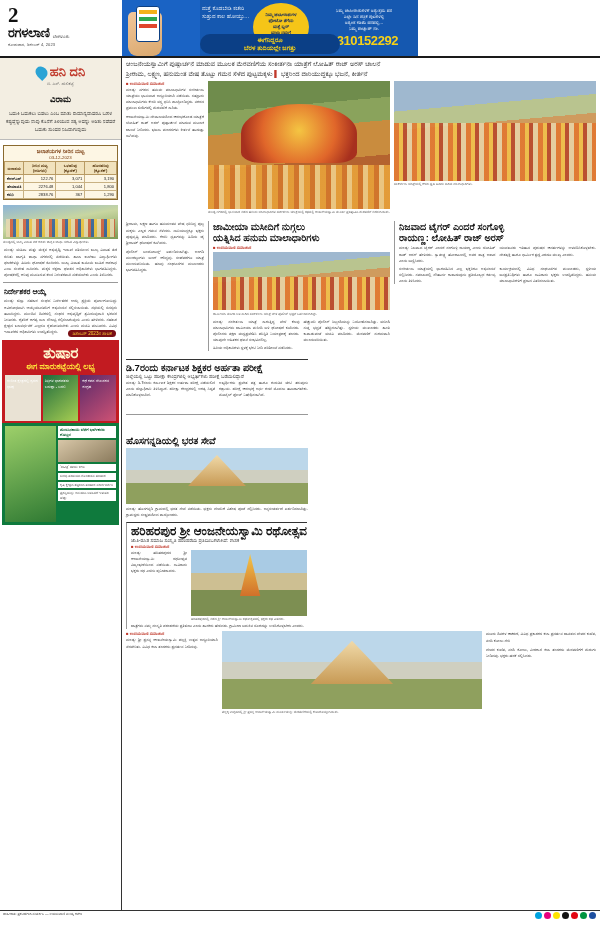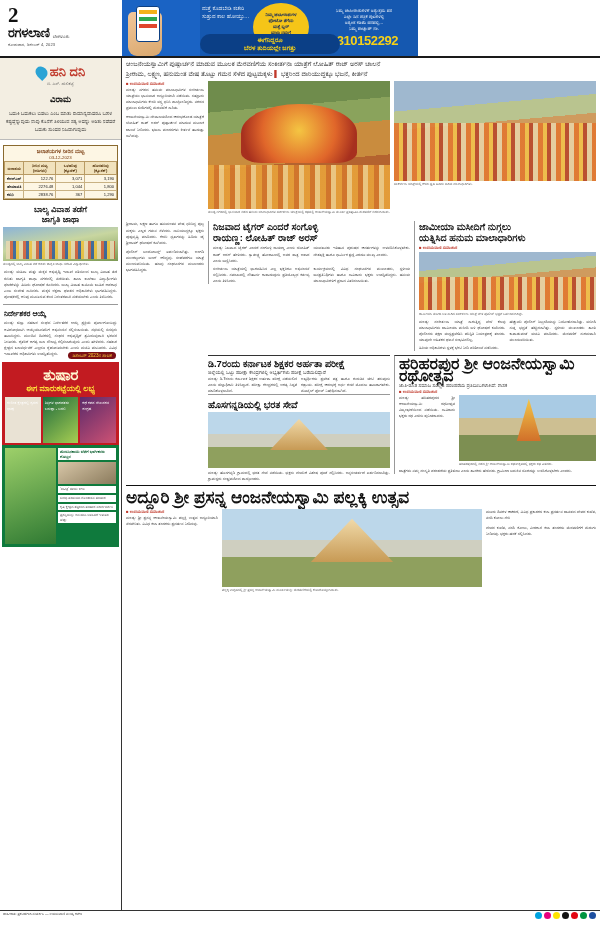--- a/index.html
+++ b/index.html
@@ -208,24 +208,20 @@
             <tr>
               <td class="nm">ಕಬಿನಿ</td>
               <td class="nu">2838.76</td>
               <td class="nu">367</td>
               <td class="nu">1,290</td>
             </tr>
           </tbody>
         </table>
       </div>
 
-      <div class="lc-head">
-        <div>ಬಾಲ್ಯ ವಿವಾಹ ತಡೆಗೆ</div>
-        <div>ಜಾಗೃತಿ ಜಾಥಾ</div>
-      </div>
       <div class="lc-photo">
           <span class="grp"></span>
         </div>
       <div class="lc-cap">ಮಂಡ್ಯದಲ್ಲಿ ಬಾಲ್ಯ ವಿವಾಹ ತಡೆ ಕುರಿತು ಜಾಗೃತಿ ಜಾಥಾ ನಡೆಸಿದ ವಿದ್ಯಾರ್ಥಿಗಳು.</div>
       <div class="lc-body">ಮಂಡ್ಯ: ಮಹಿಳಾ ಮತ್ತು ಮಕ್ಕಳ ಅಭಿವೃದ್ಧಿ ಇಲಾಖೆ ವತಿಯಿಂದ ಬಾಲ್ಯ ವಿವಾಹ ತಡೆ ಕುರಿತು ಜಾಗೃತಿ ಜಾಥಾ ನಗರದಲ್ಲಿ ನಡೆಯಿತು. ಶಾಲಾ ಕಾಲೇಜು ವಿದ್ಯಾರ್ಥಿಗಳು ಫಲಕಗಳನ್ನು ಹಿಡಿದು ಘೋಷಣೆ ಕೂಗಿದರು. ಬಾಲ್ಯ ವಿವಾಹ ಕಾನೂನು ಬಾಹಿರ ಅಪರಾಧ ಎಂಬ ಸಂದೇಶ ಸಾರಿದರು. ಮಕ್ಕಳ ರಕ್ಷಣಾ ಘಟಕದ ಅಧಿಕಾರಿಗಳು ಭಾಗವಹಿಸಿದ್ದರು. ಪೋಷಕರಲ್ಲಿ ಅರಿವು ಮೂಡಿಸುವ ಕೆಲಸ ನಿರಂತರವಾಗಿ ನಡೆಯಬೇಕು ಎಂದು ತಿಳಿಸಿದರು.</div>
 
       <div class="rule"></div>
       <div class="lc-sub">ನಿರ್ದೇಶಕರ ಆಯ್ಕೆ</div>
       <div class="lc-body">ಮಂಡ್ಯ: ಜಿಲ್ಲಾ ಸಹಕಾರ ಸಂಘದ ನಿರ್ದೇಶಕರ ಆಯ್ಕೆ ಪ್ರಕ್ರಿಯೆ ಪೂರ್ಣಗೊಂಡಿದ್ದು ಅವಿರೋಧವಾಗಿ ಆಯ್ಕೆಯಾದವರಿಗೆ ಅಭಿನಂದನೆ ಸಲ್ಲಿಸಲಾಯಿತು. ಸಭೆಯಲ್ಲಿ ಸದಸ್ಯರು ಹಾಜರಿದ್ದರು. ಮುಂದಿನ ದಿನಗಳಲ್ಲಿ ಸಂಘದ ಅಭಿವೃದ್ಧಿಗೆ ಶ್ರಮಿಸುವುದಾಗಿ ಭರವಸೆ ನೀಡಿದರು. ರೈತರಿಗೆ ಅಗತ್ಯ ಸಾಲ ಸೌಲಭ್ಯ ಕಲ್ಪಿಸಲಾಗುವುದು ಎಂದು ಹೇಳಿದರು. ಸಹಕಾರ ಕ್ಷೇತ್ರದ ಬಲವರ್ಧನೆಗೆ ಎಲ್ಲರೂ ಕೈಜೋಡಿಸಬೇಕು ಎಂದು ಮನವಿ ಮಾಡಿದರು. ವಿವಿಧ ಇಲಾಖೆಗಳ ಅಧಿಕಾರಿಗಳು ಉಪಸ್ಥಿತರಿದ್ದರು.</div>
 
@@ -293,85 +289,84 @@
           <div class="cap">ಸಂಕೀರ್ತನಾ ಯಾತ್ರೆಯಲ್ಲಿ ಕೇಸರಿ ಧ್ವಜ ಹಿಡಿದು ಸಾಗಿದ ಮಾಲಾಧಾರಿಗಳು.</div>
         </div>
       </div>
 
       <div class="main-cols" style="margin-top:4px;align-items:flex-start;">
         <div class="mc" style="width:78px;">
           <div class="txt">ಶ್ರೀರಾಮ, ಲಕ್ಷ್ಮಣ ಹಾಗೂ ಹನುಮಂತನ ವೇಷ ಧರಿಸಿದ್ದ ಪುಟ್ಟ ಮಕ್ಕಳು ಎಲ್ಲರ ಗಮನ ಸೆಳೆದರು. ದಾರಿಯುದ್ದಕ್ಕೂ ಭಕ್ತರು ಪುಷ್ಪವೃಷ್ಟಿ ಮಾಡಿದರು. ಕೇಸರಿ ಧ್ವಜಗಳನ್ನು ಹಿಡಿದು ಜೈ ಶ್ರೀರಾಮ್ ಘೋಷಣೆ ಕೂಗಿದರು.</div>
           <div class="txt" style="margin-top:3px;">ಪೊಲೀಸ್ ಬಂದೋಬಸ್ತ್ ಏರ್ಪಡಿಸಲಾಗಿತ್ತು. ಅಂಗಡಿ ಮುಂಗಟ್ಟುಗಳು ಬಂದ್ ಆಗಿದ್ದವು. ಸಂಜೆವರೆಗೂ ಯಾತ್ರೆ ಮುಂದುವರಿಯಿತು. ಹಲವು ಸಂಘಟನೆಗಳ ಮುಖಂಡರು ಭಾಗವಹಿಸಿದ್ದರು.</div>
         </div>
 
-        <div class="mc" style="flex:1;border-left:1px solid #999;padding-left:4px;">
-          <div class="mini-head">
-            <div>ನಿಜವಾದ ಟೈಗರ್ ಎಂದರೆ ಸಂಗೊಳ್ಳಿ</div>
-            <div>ರಾಯಣ್ಣ: ಲೋಹಿತ್ ರಾಜ್ ಅರಸ್</div>
-          </div>
-          <div style="display:flex;gap:4px;margin-top:2px;">
-            <div class="txt" style="flex:1;">ಮಂಡ್ಯ: ನಿಜವಾದ ಟೈಗರ್ ಎಂದರೆ ಸಂಗೊಳ್ಳಿ ರಾಯಣ್ಣ ಎಂದು ಲೋಹಿತ್ ರಾಜ್ ಅರಸ್ ಹೇಳಿದರು. ಸ್ವಾತಂತ್ರ್ಯ ಹೋರಾಟದಲ್ಲಿ ಅವರ ಪಾತ್ರ ಅಪಾರ ಎಂದು ಬಣ್ಣಿಸಿದರು.</div>
-            <div class="txt" style="flex:1;">ಯುವಜನರು ಇತಿಹಾಸ ಪುರುಷರ ಆದರ್ಶಗಳನ್ನು ಅಳವಡಿಸಿಕೊಳ್ಳಬೇಕು. ದೇಶಭಕ್ತಿ ಹಾಗೂ ಧಾರ್ಮಿಕ ಶ್ರದ್ಧೆ ಎರಡೂ ಮುಖ್ಯ ಎಂದರು.</div>
-          </div>
-          <div style="display:flex;gap:4px;margin-top:2px;">
-            <div class="txt" style="flex:1;">ಸಂಕೀರ್ತನಾ ಯಾತ್ರೆಯಲ್ಲಿ ಭಾಗವಹಿಸಿದ ಎಲ್ಲ ಭಕ್ತರಿಗೂ ಅಭಿನಂದನೆ ಸಲ್ಲಿಸಿದರು. ಸಮಾಜದಲ್ಲಿ ಸೌಹಾರ್ದ ಕಾಪಾಡುವುದು ಪ್ರತಿಯೊಬ್ಬರ ಕರ್ತವ್ಯ ಎಂದು ತಿಳಿಸಿದರು.</div>
-            <div class="txt" style="flex:1;">ಕಾರ್ಯಕ್ರಮದಲ್ಲಿ ವಿವಿಧ ಸಂಘಟನೆಗಳ ಮುಖಂಡರು, ಸ್ಥಳೀಯ ಜನಪ್ರತಿನಿಧಿಗಳು ಹಾಗೂ ಸಾವಿರಾರು ಭಕ್ತರು ಉಪಸ್ಥಿತರಿದ್ದರು. ಹನುಮ ಮಾಲಾಧಾರಿಗಳಿಗೆ ಪ್ರಸಾದ ವಿತರಿಸಲಾಯಿತು.</div>
-          </div>
-        </div>
-
         <div class="mc" style="width:182px;border-left:1px solid #999;padding-left:4px;">
           <div class="mini-head">
             <div>ಜಾಮೀಯಾ ಮಸೀದಿಗೆ ನುಗ್ಗಲು</div>
             <div>ಯತ್ನಿಸಿದ ಹನುಮ ಮಾಲಾಧಾರಿಗಳು</div>
           </div>
           <div class="bullet-head" style="margin-top:2px;">ಉದಯವಾಣಿ ಸಮಾಚಾರ</div>
           <div class="photo crowd" style="height:58px;margin:2px 0;"></div>
           <div class="cap">ಜಾಮೀಯಾ ಮಸೀದಿ ಬಳಿ ಸಾಗಿದ ಸಂಕೀರ್ತನಾ ಯಾತ್ರೆ ವೇಳೆ ಪೊಲೀಸ್ ಭದ್ರತೆ ಏರ್ಪಡಿಸಲಾಗಿತ್ತು.</div>
           <div style="display:flex;gap:4px;margin-top:2px;">
             <div class="txt" style="flex:1;">ಮಂಡ್ಯ: ಸಂಕೀರ್ತನಾ ಯಾತ್ರೆ ಸಾಗುತ್ತಿದ್ದ ವೇಳೆ ಕೆಲವು ಮಾಲಾಧಾರಿಗಳು ಜಾಮೀಯಾ ಮಸೀದಿ ಬಳಿ ಘೋಷಣೆ ಕೂಗಿದರು. ಪೊಲೀಸರು ತಕ್ಷಣ ಮಧ್ಯಪ್ರವೇಶಿಸಿ ಪರಿಸ್ಥಿತಿ ನಿಯಂತ್ರಣಕ್ಕೆ ತಂದರು. ಯಾವುದೇ ಅಹಿತಕರ ಘಟನೆ ಸಂಭವಿಸಲಿಲ್ಲ.</div>
             <div class="txt" style="flex:1;">ಹೆಚ್ಚುವರಿ ಪೊಲೀಸ್ ಸಿಬ್ಬಂದಿಯನ್ನು ನಿಯೋಜಿಸಲಾಗಿತ್ತು. ಮಸೀದಿ ಸುತ್ತ ಭದ್ರತೆ ಹೆಚ್ಚಿಸಲಾಗಿತ್ತು. ಸ್ಥಳೀಯ ಮುಖಂಡರು ಶಾಂತಿ ಕಾಪಾಡುವಂತೆ ಮನವಿ ಮಾಡಿದರು. ಮೆರವಣಿಗೆ ಸುಗಮವಾಗಿ ಮುಂದುವರಿಯಿತು.</div>
           </div>
           <div class="txt" style="margin-top:2px;">ಹಿರಿಯ ಅಧಿಕಾರಿಗಳು ಸ್ಥಳಕ್ಕೆ ಭೇಟಿ ನೀಡಿ ಪರಿಶೀಲನೆ ನಡೆಸಿದರು.</div>
         </div>
-      </div>
-
-      <div style="display:flex;gap:4px;padding:0 4px;margin-top:4px;align-items:flex-start;">
+
+        <div class="mc" style="flex:1;border-left:1px solid #999;padding-left:4px;">
+          <div class="mini-head">
+            <div>ನಿಜವಾದ ಟೈಗರ್ ಎಂದರೆ ಸಂಗೊಳ್ಳಿ</div>
+            <div>ರಾಯಣ್ಣ: ಲೋಹಿತ್ ರಾಜ್ ಅರಸ್</div>
+          </div>
+          <div style="display:flex;gap:4px;margin-top:2px;">
+            <div class="txt" style="flex:1;">ಮಂಡ್ಯ: ನಿಜವಾದ ಟೈಗರ್ ಎಂದರೆ ಸಂಗೊಳ್ಳಿ ರಾಯಣ್ಣ ಎಂದು ಲೋಹಿತ್ ರಾಜ್ ಅರಸ್ ಹೇಳಿದರು. ಸ್ವಾತಂತ್ರ್ಯ ಹೋರಾಟದಲ್ಲಿ ಅವರ ಪಾತ್ರ ಅಪಾರ ಎಂದು ಬಣ್ಣಿಸಿದರು.</div>
+            <div class="txt" style="flex:1;">ಯುವಜನರು ಇತಿಹಾಸ ಪುರುಷರ ಆದರ್ಶಗಳನ್ನು ಅಳವಡಿಸಿಕೊಳ್ಳಬೇಕು. ದೇಶಭಕ್ತಿ ಹಾಗೂ ಧಾರ್ಮಿಕ ಶ್ರದ್ಧೆ ಎರಡೂ ಮುಖ್ಯ ಎಂದರು.</div>
+          </div>
+          <div style="display:flex;gap:4px;margin-top:2px;">
+            <div class="txt" style="flex:1;">ಸಂಕೀರ್ತನಾ ಯಾತ್ರೆಯಲ್ಲಿ ಭಾಗವಹಿಸಿದ ಎಲ್ಲ ಭಕ್ತರಿಗೂ ಅಭಿನಂದನೆ ಸಲ್ಲಿಸಿದರು. ಸಮಾಜದಲ್ಲಿ ಸೌಹಾರ್ದ ಕಾಪಾಡುವುದು ಪ್ರತಿಯೊಬ್ಬರ ಕರ್ತವ್ಯ ಎಂದು ತಿಳಿಸಿದರು.</div>
+            <div class="txt" style="flex:1;">ಕಾರ್ಯಕ್ರಮದಲ್ಲಿ ವಿವಿಧ ಸಂಘಟನೆಗಳ ಮುಖಂಡರು, ಸ್ಥಳೀಯ ಜನಪ್ರತಿನಿಧಿಗಳು ಹಾಗೂ ಸಾವಿರಾರು ಭಕ್ತರು ಉಪಸ್ಥಿತರಿದ್ದರು. ಹನುಮ ಮಾಲಾಧಾರಿಗಳಿಗೆ ಪ್ರಸಾದ ವಿತರಿಸಲಾಯಿತು.</div>
+          </div>
+        </div>
+      </div>
+
+      <div style="display:flex;gap:4px;padding:0 4px;margin-top:4px;align-items:flex-start;flex-direction:column;">
         <div style="width:78px;"></div>
 
         <div style="width:182px;border-top:1px solid #333;padding-top:2px;">
           <div class="mini-head">ಡಿ.7ರಂದು ಕರ್ನಾಟಕ ಶಿಕ್ಷಕರ ಅರ್ಹತಾ ಪರೀಕ್ಷೆ</div>
           <div class="section-deck" style="padding:0;">ಜಿಲ್ಲೆಯಲ್ಲಿ ಒಟ್ಟು ಪರೀಕ್ಷಾ ಕೇಂದ್ರಗಳಲ್ಲಿ ಅಭ್ಯರ್ಥಿಗಳು ಪರೀಕ್ಷೆ ಬರೆಯಲಿದ್ದಾರೆ</div>
           <div style="display:flex;gap:4px;">
             <div class="txt" style="flex:1;">ಮಂಡ್ಯ: ಡಿ.7ರಂದು ಕರ್ನಾಟಕ ಶಿಕ್ಷಕರ ಅರ್ಹತಾ ಪರೀಕ್ಷೆ ನಡೆಯಲಿದೆ ಎಂದು ಜಿಲ್ಲಾಧಿಕಾರಿ ತಿಳಿಸಿದ್ದಾರೆ. ಪರೀಕ್ಷಾ ಕೇಂದ್ರಗಳಲ್ಲಿ ಅಗತ್ಯ ಸಿದ್ಧತೆ ಮಾಡಿಕೊಳ್ಳಲಾಗಿದೆ.</div>
             <div class="txt" style="flex:1;">ಅಭ್ಯರ್ಥಿಗಳು ಪ್ರವೇಶ ಪತ್ರ ಹಾಗೂ ಗುರುತಿನ ಚೀಟಿ ತರುವುದು ಕಡ್ಡಾಯ. ಪರೀಕ್ಷೆ ಆರಂಭಕ್ಕೆ ಅರ್ಧ ಗಂಟೆ ಮೊದಲು ಹಾಜರಾಗಬೇಕು. ಮೊಬೈಲ್ ಫೋನ್ ನಿಷೇಧಿಸಲಾಗಿದೆ.</div>
           </div>
-          <div class="mini-head" style="margin-top:0;border-top:1px solid #999;padding-top:4px;">ಹೊಸಗನ್ನಡಿಯಲ್ಲಿ ಭರತ ಸೇವೆ</div>
+          <div class="mini-head" style="margin-top:16px;border-top:1px solid #999;padding-top:20px;">ಹೊಸಗನ್ನಡಿಯಲ್ಲಿ ಭರತ ಸೇವೆ</div>
           <div class="photo temple" style="height:56px;margin:2px 0;"></div>
           <div class="txt">ಮಂಡ್ಯ: ಹೊಸಗನ್ನಡಿ ಗ್ರಾಮದಲ್ಲಿ ಭರತ ಸೇವೆ ನಡೆಯಿತು. ಭಕ್ತರು ದೇವರಿಗೆ ವಿಶೇಷ ಪೂಜೆ ಸಲ್ಲಿಸಿದರು. ಅನ್ನಸಂತರ್ಪಣೆ ಏರ್ಪಡಿಸಲಾಗಿತ್ತು. ಗ್ರಾಮಸ್ಥರು ಸಂಭ್ರಮದಿಂದ ಪಾಲ್ಗೊಂಡರು.</div>
         </div>
 
         <div style="flex:1;border-top:1px solid #333;padding-top:2px;border-left:1px solid #999;padding-left:4px;">
-          <div class="mini-head" style="font-size:16px;line-height:12px;">ಹರಿಹರಪುರ ಶ್ರೀ ಆಂಜನೇಯಸ್ವಾಮಿ ರಥೋತ್ಸವ</div>
+          <div class="mini-head" style="font-size:12px;line-height:12px;">ಹರಿಹರಪುರ ಶ್ರೀ ಆಂಜನೇಯಸ್ವಾಮಿ ರಥೋತ್ಸವ</div>
           <div class="section-deck" style="padding:0;">ಜಾತಿ-ರಹಿತ ಸಮಾಜ ಸಂಸ್ಕೃತಿ ಪರಂಪರೆಯ ಪ್ರತಿಬಿಂಬಗಳಾಗಿವೆ: ಶಾಸಕ</div>
           <div class="bullet-head">ಉದಯವಾಣಿ ಸಮಾಚಾರ</div>
           <div style="display:flex;gap:4px;">
             <div style="flex:0 0 56px;">
               <div class="txt">ಮಂಡ್ಯ: ಹರಿಹರಪುರದ ಶ್ರೀ ಆಂಜನೇಯಸ್ವಾಮಿ ರಥೋತ್ಸವ ವಿಜೃಂಭಣೆಯಿಂದ ನಡೆಯಿತು. ಸಾವಿರಾರು ಭಕ್ತರು ರಥ ಎಳೆದು ಪುನೀತರಾದರು.</div>
             </div>
             <div style="flex:1;">
               <div class="photo chariot" style="height:66px;"></div>
               <div class="cap">ಹರಿಹರಪುರದಲ್ಲಿ ನಡೆದ ಶ್ರೀ ಆಂಜನೇಯಸ್ವಾಮಿ ರಥೋತ್ಸವದಲ್ಲಿ ಭಕ್ತರು ರಥ ಎಳೆದರು.</div>
             </div>
           </div>
           <div class="txt" style="margin-top:2px;">ಜಾತ್ರೆಗಳು ನಮ್ಮ ಸಂಸ್ಕೃತಿ ಪರಂಪರೆಯ ಪ್ರತಿಬಿಂಬ ಎಂದು ಶಾಸಕರು ಹೇಳಿದರು. ಗ್ರಾಮೀಣ ಬದುಕಿನ ಸೊಗಡನ್ನು ಉಳಿಸಿಕೊಳ್ಳಬೇಕು ಎಂದರು.</div>
         </div>
       </div>
 
       <div style="padding:0 4px;">
-        <div class="big-bottom" style="padding-left:0;padding-right:0;">ಅದ್ದೂರಿ ಶ್ರೀ ಪ್ರಸನ್ನ ಆಂಜನೇಯಸ್ವಾಮಿ ಪಲ್ಲಕ್ಕಿ ಉತ್ಸವ</div>
         <div style="display:flex;gap:4px;margin-top:2px;align-items:flex-start;">
           <div style="width:92px;">
             <div class="bullet-head">ಉದಯವಾಣಿ ಸಮಾಚಾರ</div>
             <div class="txt">ಮಂಡ್ಯ: ಶ್ರೀ ಪ್ರಸನ್ನ ಆಂಜನೇಯಸ್ವಾಮಿ ಪಲ್ಲಕ್ಕಿ ಉತ್ಸವ ಅದ್ದೂರಿಯಾಗಿ ನೆರವೇರಿತು. ವಿವಿಧ ಕಲಾ ತಂಡಗಳು ಪ್ರದರ್ಶನ ನೀಡಿದವು.</div>
           </div>
           <div style="flex:1;">
             <div class="photo temple" style="height:78px;"></div>
             <div class="cap">ಪಲ್ಲಕ್ಕಿ ಉತ್ಸವದಲ್ಲಿ ಶ್ರೀ ಪ್ರಸನ್ನ ಆಂಜನೇಯಸ್ವಾಮಿ ಮೂರ್ತಿಯನ್ನು ಮೆರವಣಿಗೆಯಲ್ಲಿ ಕೊಂಡೊಯ್ಯಲಾಯಿತು.</div>
           </div>
           <div style="width:110px;">

